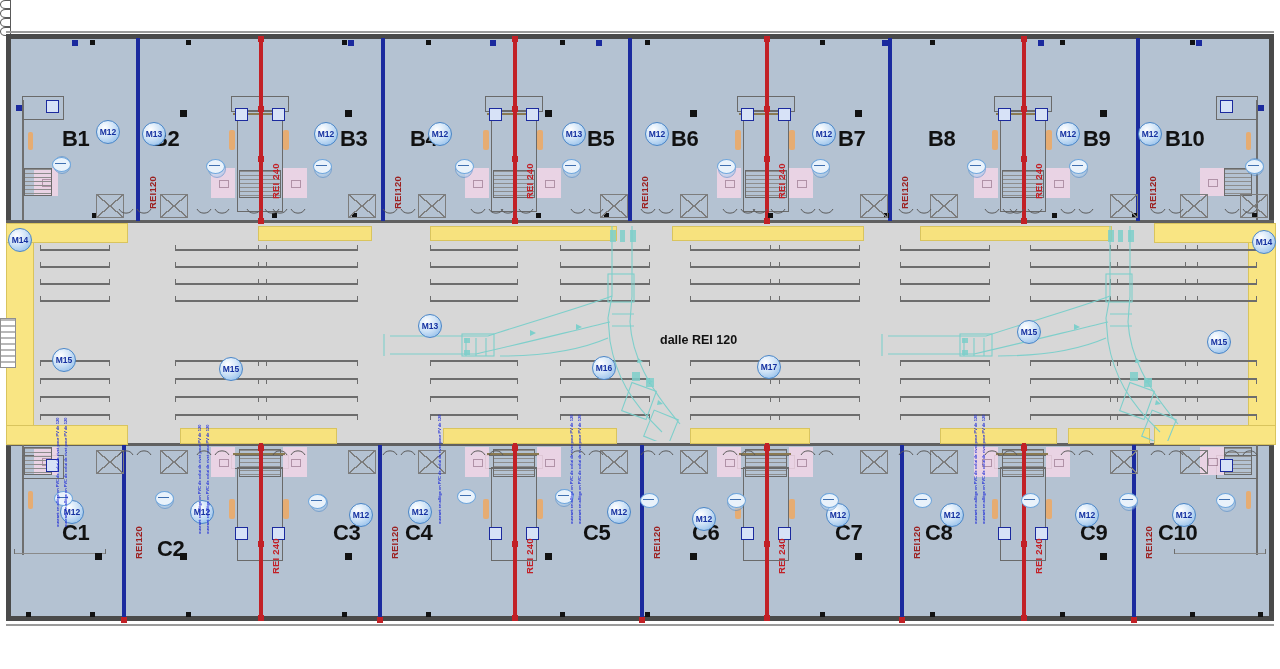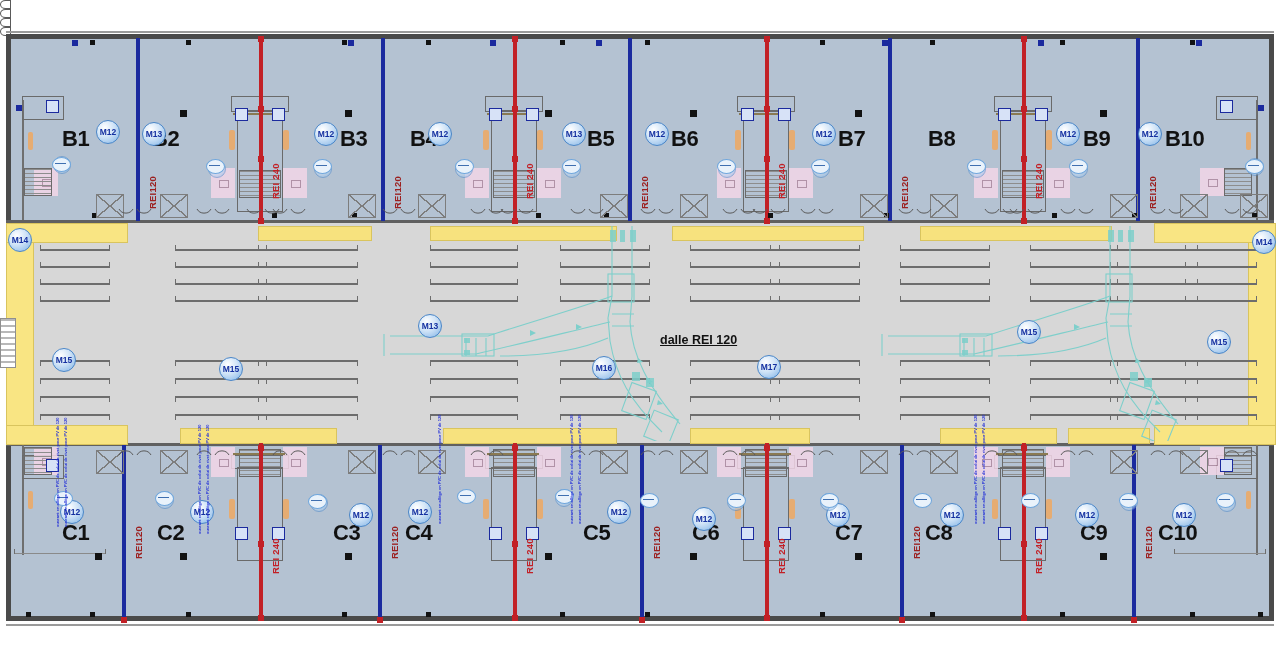--- a/index.html
+++ b/index.html
@@ -89,21 +89,21 @@
   .stall:before{left:0;}
   .stall:after{right:0;}
   .stall.flip:before,.stall.flip:after{top:1px;}
 
   
   .teal{position:absolute;pointer-events:none;}
   .teal svg{display:block;}
 
   
   .dalle{position:absolute;font-size:12.5px;font-weight:bold;color:#111;
-         white-space:nowrap;text-decoration:underline;}
+         white-space:nowrap;}
   .vnote{position:absolute;font-size:4px;font-weight:bold;color:#2430d8;
          line-height:1.15;white-space:nowrap;
          transform-origin:0 0;transform:rotate(-90deg);}
 
   
   .xmark{position:absolute;border:1px solid #7d7d7d;}
   .xmark:before,.xmark:after{content:"";position:absolute;left:0;top:0;
       width:100%;height:100%;background:
       linear-gradient(to top right,transparent 48%,#7d7d7d 48%,#7d7d7d 52%,transparent 52%);}
   .xmark:after{background:
@@ -504,21 +504,21 @@
       <div class="unit" style="left:152px;top:126px;">B2</div>
       <div class="unit" style="left:340px;top:126px;">B3</div>
       <div class="unit" style="left:410px;top:126px;">B4</div>
       <div class="unit" style="left:587px;top:126px;">B5</div>
       <div class="unit" style="left:671px;top:126px;">B6</div>
       <div class="unit" style="left:838px;top:126px;">B7</div>
       <div class="unit" style="left:928px;top:126px;">B8</div>
       <div class="unit" style="left:1083px;top:126px;">B9</div>
       <div class="unit" style="left:1165px;top:126px;">B10</div>
       <div class="unit" style="left:62px;top:520px;">C1</div>
-      <div class="unit" style="left:157px;top:520px;">C2</div>
+      <div class="unit" style="left:157px;top:536px;">C2</div>
       <div class="unit" style="left:333px;top:520px;">C3</div>
       <div class="unit" style="left:405px;top:520px;">C4</div>
       <div class="unit" style="left:583px;top:520px;">C5</div>
       <div class="unit" style="left:692px;top:520px;">C6</div>
       <div class="unit" style="left:835px;top:520px;">C7</div>
       <div class="unit" style="left:925px;top:520px;">C8</div>
       <div class="unit" style="left:1080px;top:520px;">C9</div>
       <div class="unit" style="left:1158px;top:520px;">C10</div>
     </div>
   <div id="mtags">

